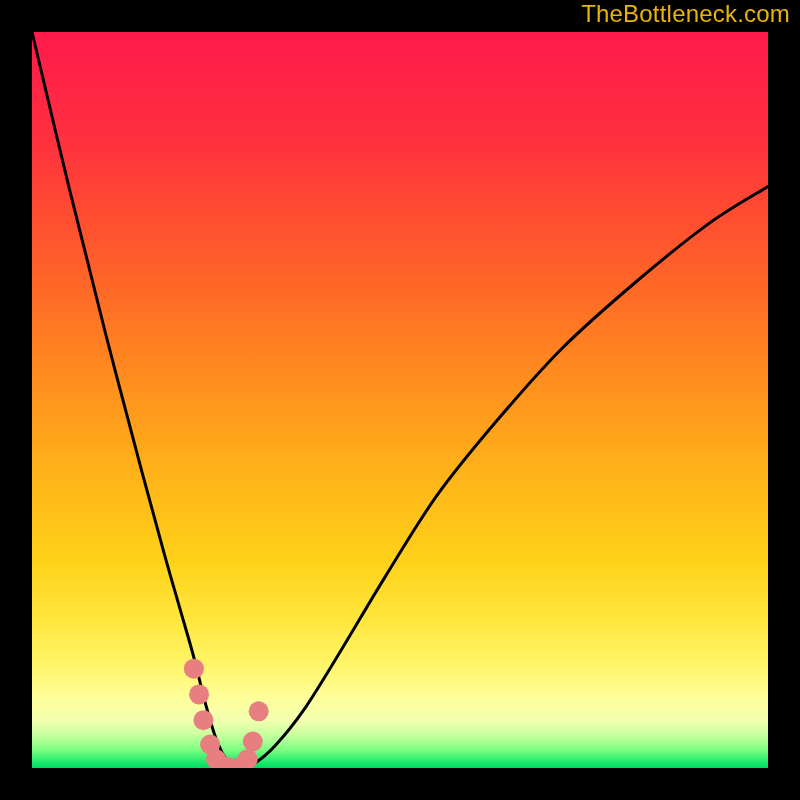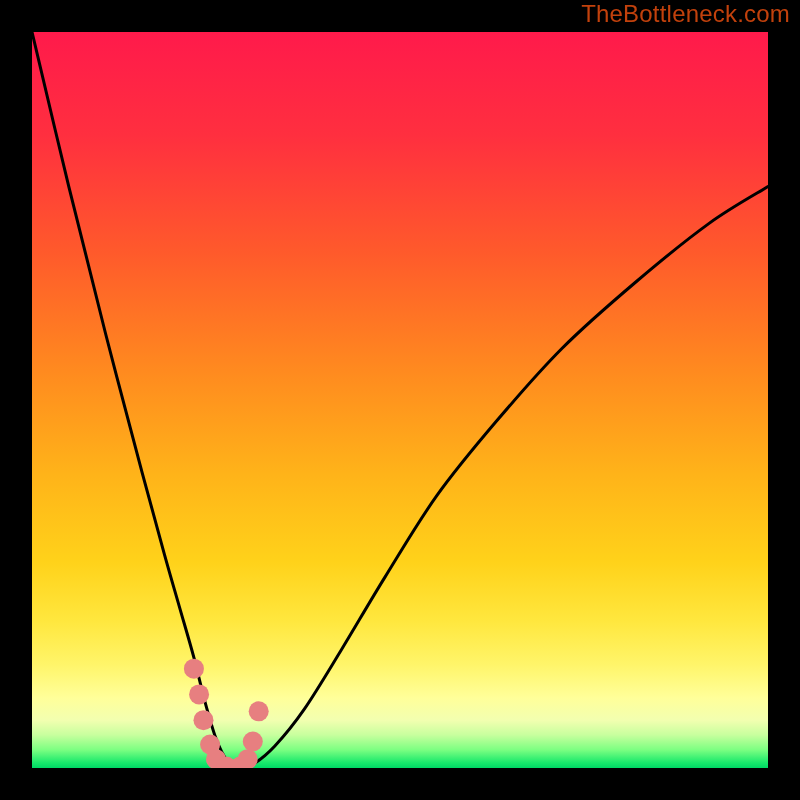--- a/index.html
+++ b/index.html
@@ -24,21 +24,21 @@
     overflow: hidden;
   }
   .gradient-bg {
     position: absolute;
     left: 0; top: 0; right: 0; bottom: 0;
   }
   .watermark {
     position: absolute;
     top: 0;
     right: 10px;
-    color: #c2410c;
+    color: #eab308;
     font-size: 24px;
     font-weight: 500;
     letter-spacing: 0.2px;
     user-select: none;
   }
   svg.curve {
     position: absolute;
     left: 0; top: 0;
   }
 </style>

